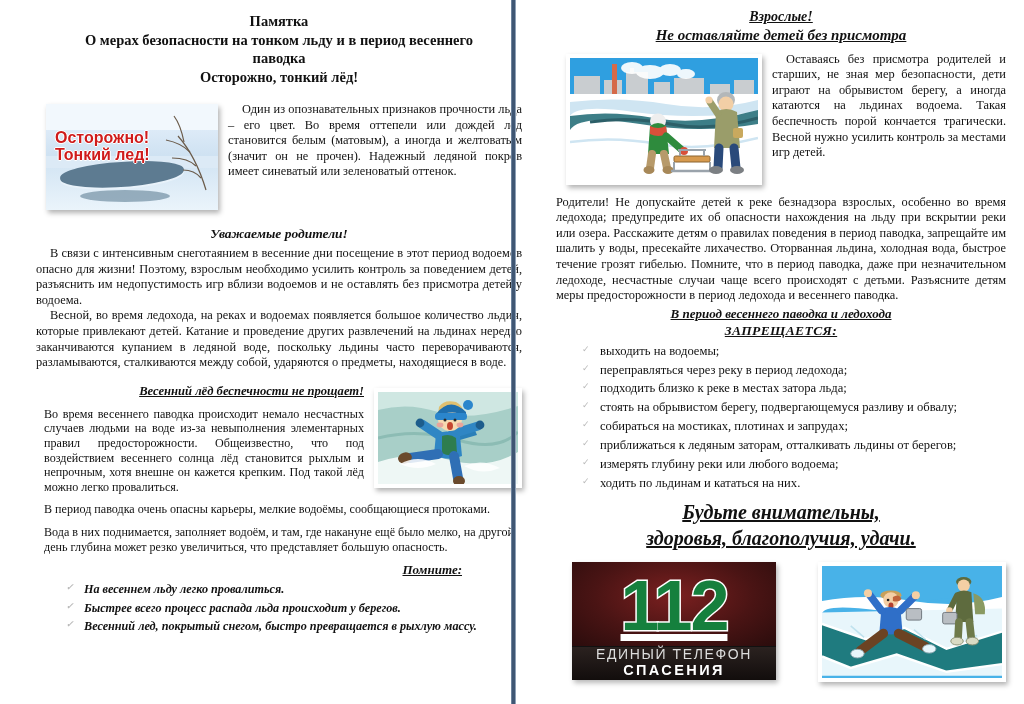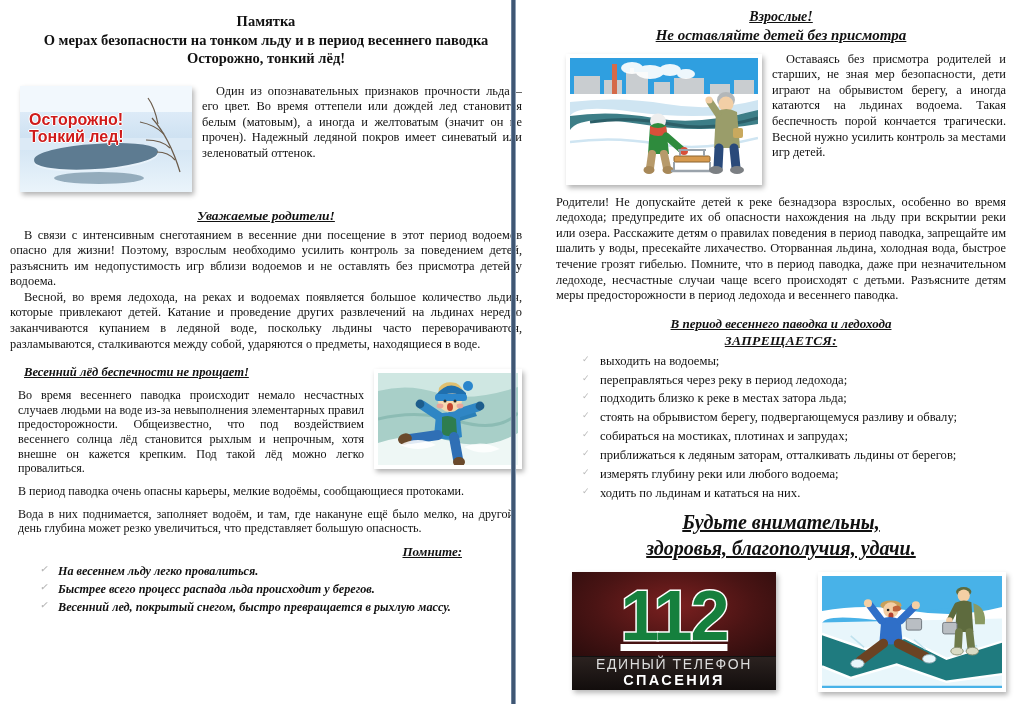--- a/index.html
+++ b/index.html
@@ -22,21 +22,21 @@
     position: relative;
     display: flex;
     box-sizing: border-box;
   }
   .col {
     box-sizing: border-box;
     position: relative;
   }
   .col-left {
     width: 568px;
-    padding: 8px 14px 0 10px;
+    padding: 8px 14px 0 36px;
   }
   .divider {
     position: absolute;
     left: 511px;
     top: 0;
     width: 3px;
     height: 704px;
     background: #3f5673;
     border-left: 1px solid #6d829c;
     border-right: 1px solid #8ea0b6;
@@ -54,21 +54,20 @@
     line-height: 1.28;
     margin: 4px 0 0 0;
   }
   .title-line { display: block; }
   .title-wide { padding: 0 28px; }
 
   .sub-head {
     text-align: center;
     font-weight: bold;
     font-style: italic;
-    text-decoration: underline;
     font-size: 13.5px;
     margin: 4px 0 4px 0;
   }
   .sub-head-left {
     font-weight: bold;
     font-style: italic;
     text-decoration: underline;
     font-size: 12.6px;
     display: block;
     text-align: center;
@@ -84,21 +83,21 @@
   }
   .right-title .l1 { font-size: 14px; display: block; }
   .right-title .l2 { font-size: 15px; display: block; }
 
   .center-head {
     text-align: center;
     font-weight: bold;
     font-style: italic;
     text-decoration: underline;
     font-size: 13px;
-    margin: 12px 0 0 0;
+    margin: 2px 0 0 0;
   }
   .center-head-plain {
     text-align: center;
     font-weight: bold;
     font-style: italic;
     text-decoration: underline;
     font-size: 13.5px;
     margin: 1px 0 3px 0;
     letter-spacing: .4px;
   }
@@ -367,21 +366,21 @@
             <ellipse cx="72" cy="34" rx="3" ry="4" fill="#c4452f"></ellipse>
             <ellipse cx="62" cy="33" rx="3.4" ry="2.4" fill="#e9a49a"></ellipse>
             <ellipse cx="82" cy="33" rx="3.4" ry="2.4" fill="#e9a49a"></ellipse>
 
             <path d="M22 72 Q40 62 58 72 Q40 80 22 72 Z" fill="#ffffff" opacity=".85"></path>
             <path d="M86 74 Q104 66 122 76 Q104 84 86 74 Z" fill="#ffffff" opacity=".8"></path>
           </svg>
         </div>
       </div>
 
-      <div class="sub-head-left" style="text-align:left;padding-left:14px;">Весенний лёд беспечности не прощает!</div>
+      <div class="sub-head-left" style="text-align:right;padding-left:14px;">Весенний лёд беспечности не прощает!</div>
       <p class="just-narrow">Во время весеннего паводка происходит немало несчастных случаев людьми на воде из-за невыполнения элементарных правил предосторожности. Общеизвестно, что под воздействием весеннего солнца лёд становится рыхлым и непрочным, хотя внешне он кажется крепким. Под такой лёд можно легко провалиться.</p>
       <p class="just-narrow">В период паводка очень опасны карьеры, мелкие водоёмы, сообщающиеся протоками.</p>
     </div>
 
     <p class="just-narrow" style="margin-top:0;">Вода в них поднимается, заполняет водоём, и там, где накануне ещё было мелко, на другой день глубина может резко увеличиться, что представляет большую опасность.</p>
 
     <div class="right-align-head">Помните:</div>
 
     <ul class="check bolditalic">
       <li>

